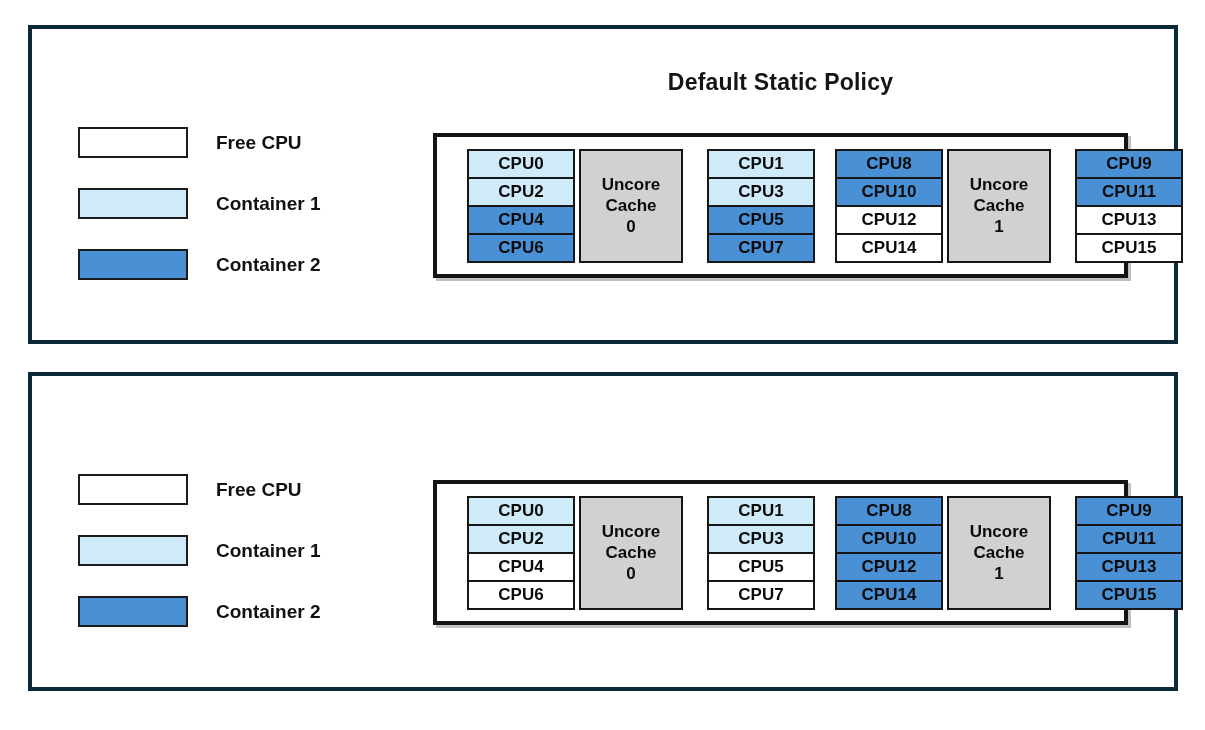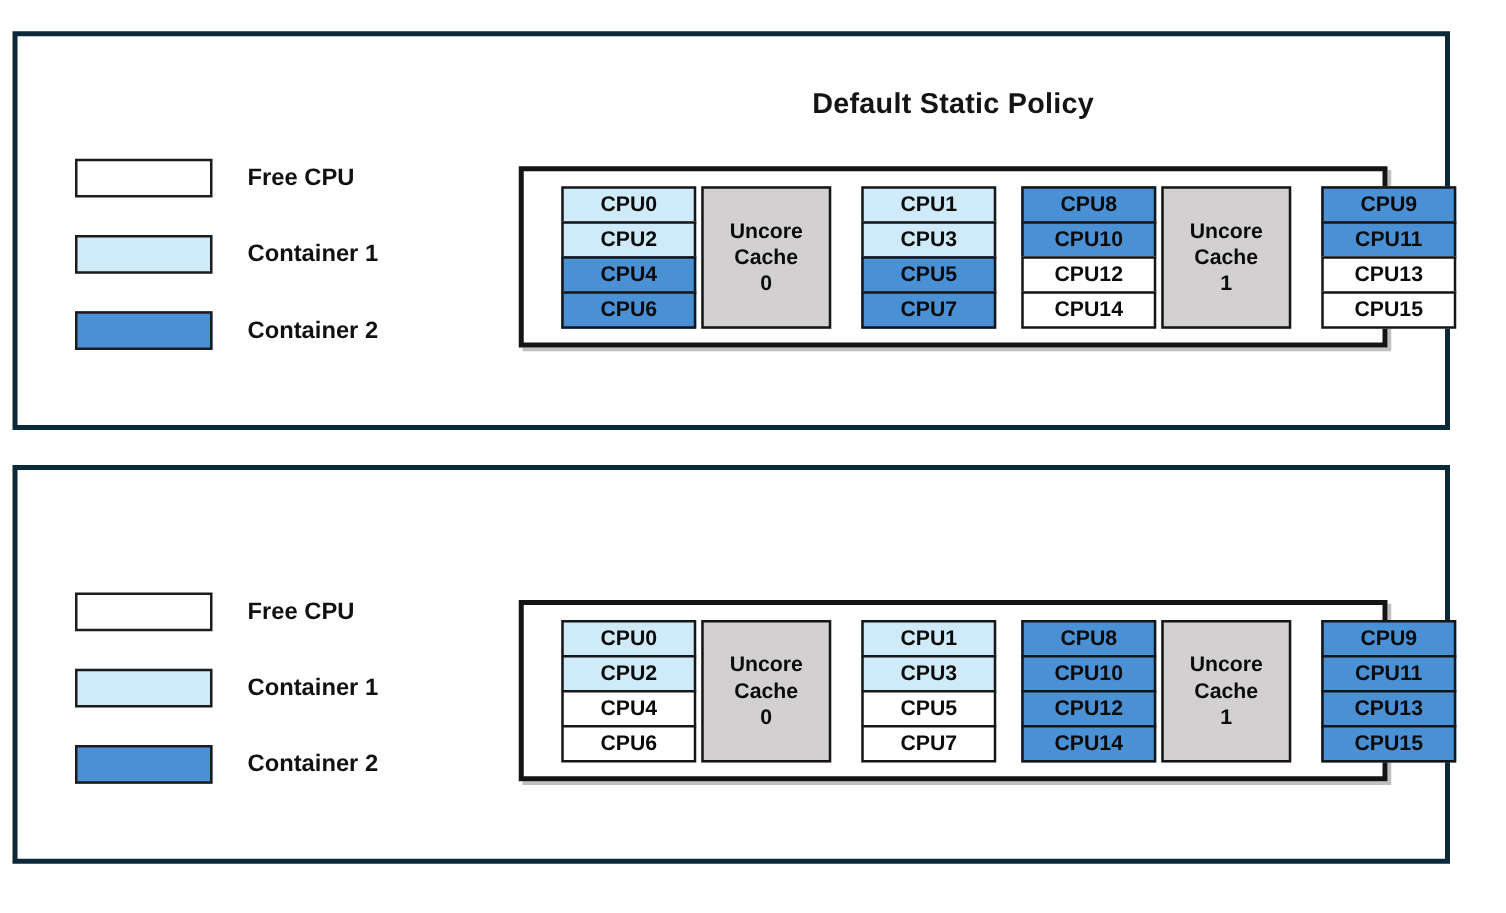--- a/index.html
+++ b/index.html
@@ -1,21 +1,21 @@
 <!DOCTYPE html>
 <html><head>
 <meta charset="utf-8">
 <style>
   html,body{margin:0;padding:0;}
   body{
     width:1205px;height:730px;position:relative;background:#ffffff;
     font-family:"Liberation Sans", sans-serif;overflow:hidden;
   }
   .panel{
-    position:absolute;left:10px;width:1150px;height:319px;
+    position:absolute;left:28px;width:1150px;height:319px;
     border:4px solid #0c2939;background:#ffffff;box-sizing:border-box;
   }
   #panel-0{top:25px}
   #panel-1{top:372px}
   .title{
     position:absolute;left:401px;top:40px;width:695px;margin:0;
     text-align:center;font-size:23px;font-weight:bold;color:#141414;
     letter-spacing:.2px;white-space:nowrap;
   }
   .legend{position:absolute;left:46px;top:98px;}

